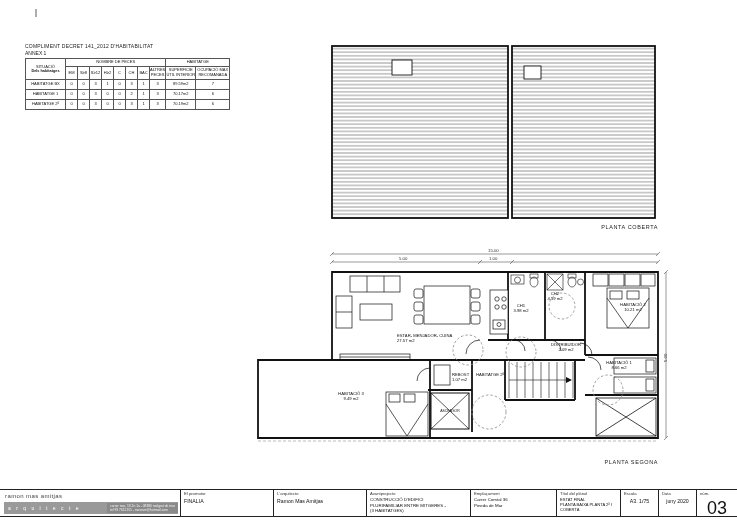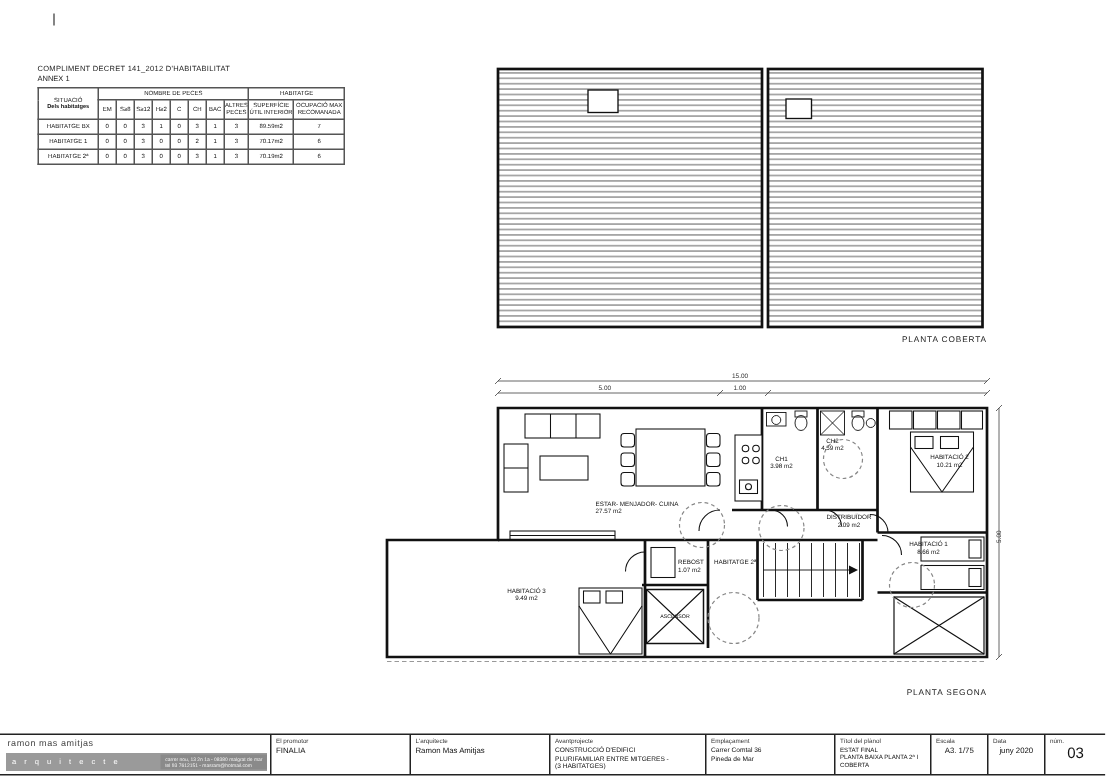--- a/index.html
+++ b/index.html
@@ -32,21 +32,21 @@
 
   
   .tblock { position:absolute; left:0; top:489px; width:737px; height:28px;
             border-top:1px solid #222; border-bottom:1px solid #222; display:flex; }
   .tb-cell { position:relative; border-left:1px solid #222; height:100%; padding:1px 3px; }
   .tb-cell:first-child { border-left:none; }
   .tb-label { font-size:4.2px; color:#333; }
   .tb-value { font-size:5.2px; color:#111; margin-top:2px; }
   .tb-value.multi { font-size:4.4px; line-height:1.25; margin-top:1px; }
   .tb-value.multi span { display:block; }
-  .tb-num { font-size:10px; font-weight:400; text-align:center; margin-top:0; line-height:1.4; }
+  .tb-num { font-size:18px; font-weight:400; text-align:center; margin-top:0; line-height:1.4; }
   .logo-name { font-size:6px; color:#444; letter-spacing:.4px; margin:2px 0 1px 2px; }
   .logo-bar { position:absolute; left:4px; right:2px; top:12px; height:12px; background:#9a9a9a;
               display:flex; align-items:center; }
   .logo-tag { color:#fff; font-size:5px; letter-spacing:2px; padding-left:4px; white-space:nowrap; }
   .logo-contact { margin-left:auto; background:#8a8a8a; color:#f2f2f2; font-size:3.3px; line-height:1.3;
                   padding:1px 3px; text-align:left; white-space:nowrap; }
   .logo-contact span { display:block; }
 </style>
 </head>
 <body>

